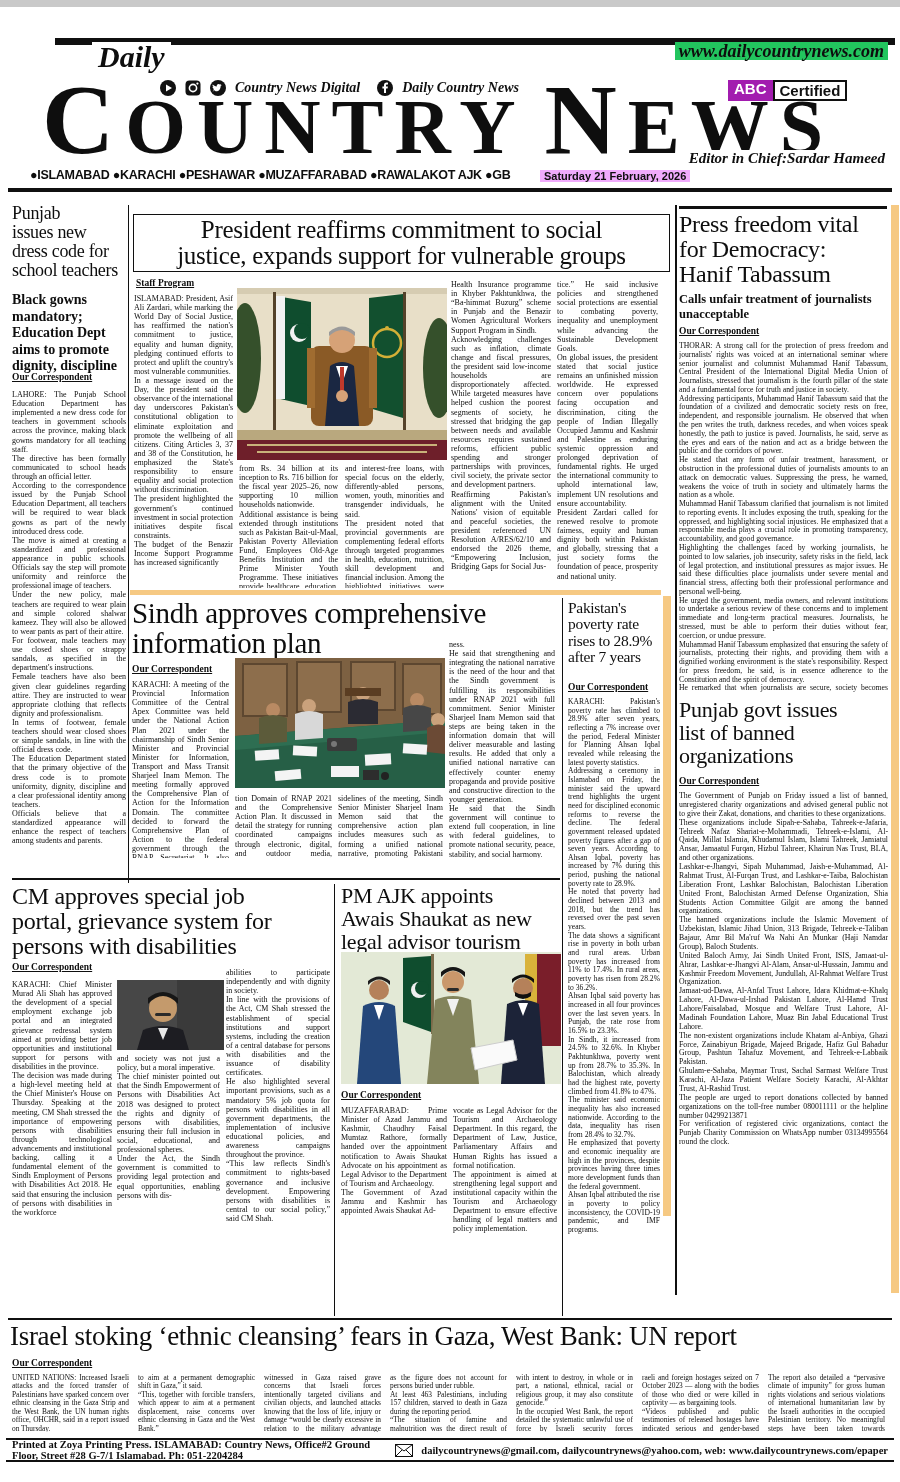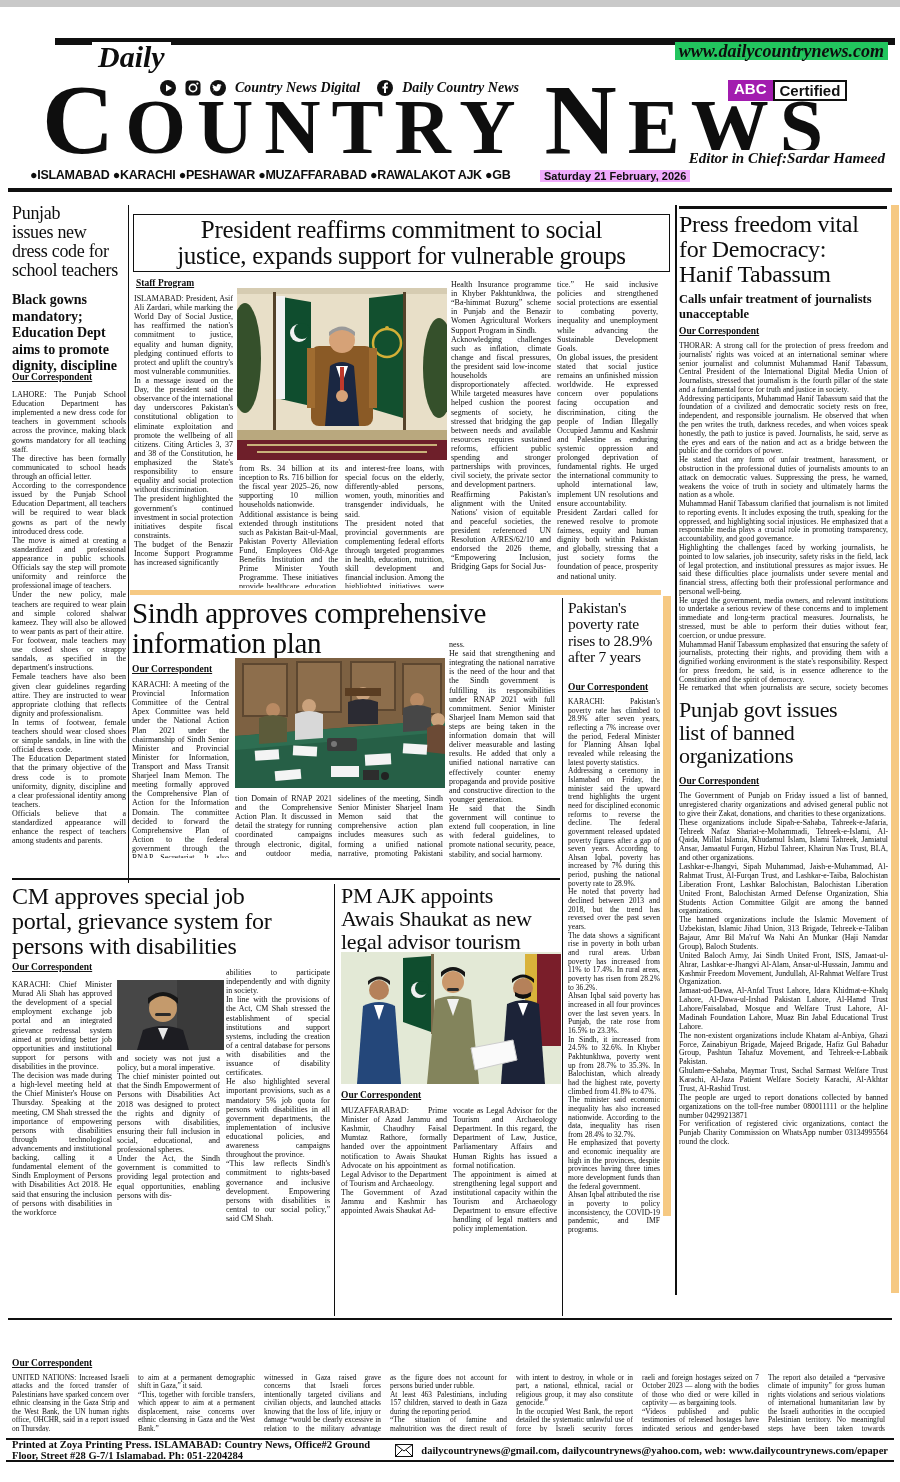--- a/index.html
+++ b/index.html
@@ -289,20 +289,21 @@
     <polygon points="130,96 172,88 176,108 134,118" fill="#fafafa" stroke="#ccc"></polygon>
   </svg>
 
   <div class="abs byline" style="left:341px;top:1090px;">Our Correspondent</div>
   <div class="abs bcol" style="left:341px;top:1106px;width:106px;height:210px;">MUZAFFARABAD: Prime Minister of Azad Jammu and Kashmir, Chaudhry Faisal Mumtaz Rathore, formally handed over the appointment notification to Awais Shaukat Advocate on his appointment as Legal Advisor to the Department of Tourism and Archaeology.
 The Government of Azad Jammu and Kashmir has appointed Awais Shaukat Ad-</div>
   <div class="abs bcol" style="left:453px;top:1106px;width:104px;height:210px;">vocate as Legal Advisor for the Tourism and Archaeology Department. In this regard, the Department of Law, Justice, Parliamentary Affairs and Human Rights has issued a formal notification.
 The appointment is aimed at strengthening legal support and institutional capacity within the Tourism and Archaeology Department to ensure effective handling of legal matters and policy implementation.</div>
 
   <div class="abs rule" style="left:8px;top:1318px;width:884px;height:2px;"></div>
+  <div class="abs headline" style="left:10px;top:1322px;width:882px;font-size:27px;white-space:nowrap;">Israel stoking ‘ethnic cleansing’ fears in Gaza, West Bank: UN report</div>
   <div class="abs byline" style="left:12px;top:1358px;">Our Correspondent</div>
   <div class="abs" style="left:12px;top:1374px;width:878px;height:58px;display:flex;gap:9px;">
     <div class="bcol" style="width:117px;height:58px;font-size:7.4px;">UNITED NATIONS: Increased Israeli attacks and the forced transfer of Palestinians have sparked concern over ethnic cleansing in the Gaza Strip and the West Bank, the UN human rights office, OHCHR, said in a report issued on Thursday.
 The report covers the period from 1 November 2024 to 31 October 2025 and is based on monitoring conducted by OHCHR and information from governmental sources, other UN entities, and non-governmental organizations.
 “Intensified attacks, the methodical destruction of entire neighbourhoods and the denial of humanitarian assistance appeared</div>
     <div class="bcol" style="width:117px;height:58px;font-size:7.4px;">to aim at a permanent demographic shift in Gaza,” it said.
 “This, together with forcible transfers, which appear to aim at a permanent displacement, raise concerns over ethnic cleansing in Gaza and the West Bank.”
 The report details the continued killing and maiming of unprecedented numbers of civilians by Israeli forces in Gaza, the spread of famine in the enclave, and the destruction of the remaining civilian infrastructure such as hospitals, schools and homes.
 This was “imposing on Palestinians conditions of life increasingly incompatible with their continued existence in Gaza as a group.”
 The patterns of deadly attacks</div>

